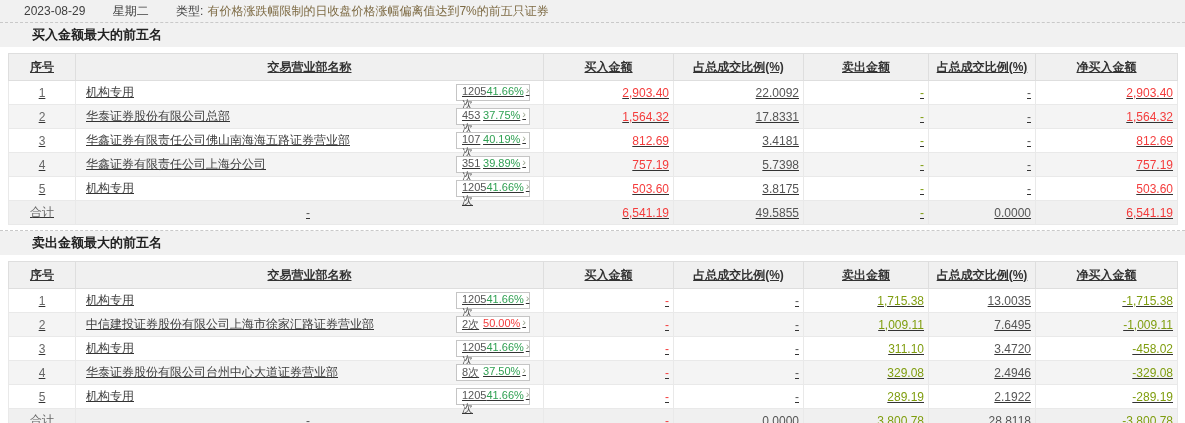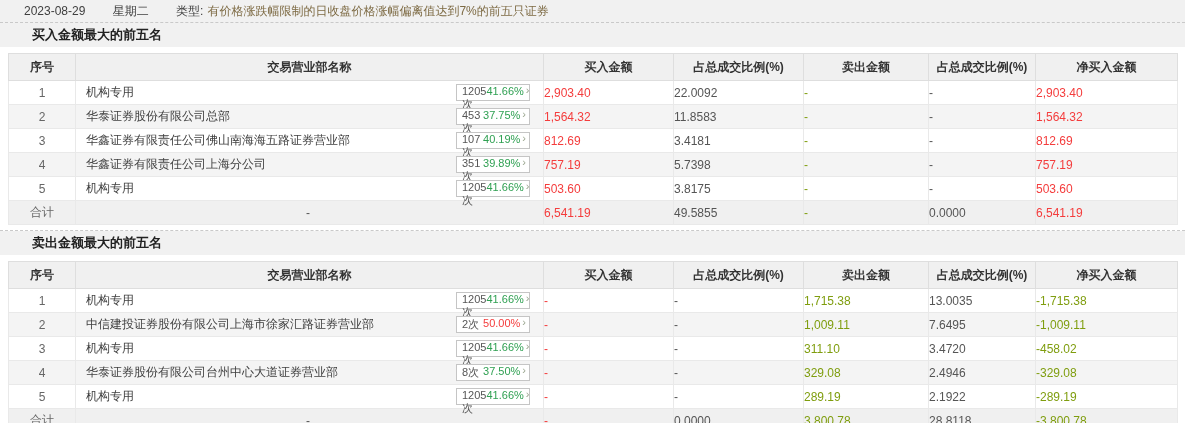--- a/index.html
+++ b/index.html
@@ -14,31 +14,31 @@
   .tb-item{margin-right:24px;color:#404040;}
   .type-label{color:#404040;margin-right:4px;}
   .type-desc{color:var(--brown,#7d6a43);}
   .section-title{
     height:24px;line-height:24px;background:#f1f1f1;
     font-weight:bold;font-size:13px;padding-left:32px;color:#222;
   }
   .gap{height:6px;}
   table.tbl{
     width:1169px;margin:0 8px;border-collapse:collapse;table-layout:fixed;
-    background:#fff;border:1px solid #d4d4d4;
+    background:#fff;border:1px solid #d4d4d4;text-decoration:underline;
   }
   .tbl th{
     height:26px;background:#f0f0f0;font-weight:bold;font-size:12px;color:#333;
     border:1px solid #dedede;text-align:center;padding:0;
   }
   .tbl td{height:23px;border:1px solid #e9e9e9;padding:0;font-size:12px;}
   .tbl tr.alt{background:#f4f4f4;}
   .tbl tr.total{background:#f0f0f0;}
   td.no{text-align:center;color:#666;}
-  td.num{padding-right:17px;}
+  td.num{text-align:right;padding-right:4px;}
   td.namecell{padding:0 13px 0 10px;}
   .nwrap{display:flex;align-items:center;justify-content:space-between;height:100%;}
   .nwrap.centered{justify-content:center;}
   .name-text{color:#404040;white-space:nowrap;overflow:hidden;}
   .c-red{color:var(--red,#f43c3c);}
   .c-green{color:var(--green,#7f9d0e);}
   .c-gray{color:var(--gray,#555555);}
   .badge{
     display:inline-flex;align-items:flex-start;flex-shrink:0;box-sizing:border-box;
     width:74px;height:17px;border:1px solid #c5c5c5;background:#fff;
@@ -109,21 +109,21 @@
           <div class="nwrap">
             <span class="name-text">华泰证券股份有限公司总部</span>
             <span class="badge">
               <span class="b-count">453次</span>
               <span class="b-pct green">37.75%</span>
               <span class="b-arrow">›</span>
             </span>
           </div>
         </td>
         <td class="num c-red">1,564.32</td>
-        <td class="num c-gray">11.8583</td>
+        <td class="num c-gray">17.8331</td>
         <td class="num c-green">-</td>
         <td class="num c-gray">-</td>
         <td class="num c-red">1,564.32</td>
       </tr>
       <tr>
         <td class="no">3</td>
         <td class="namecell">
           <div class="nwrap">
             <span class="name-text">华鑫证券有限责任公司佛山南海海五路证券营业部</span>
             <span class="badge">

